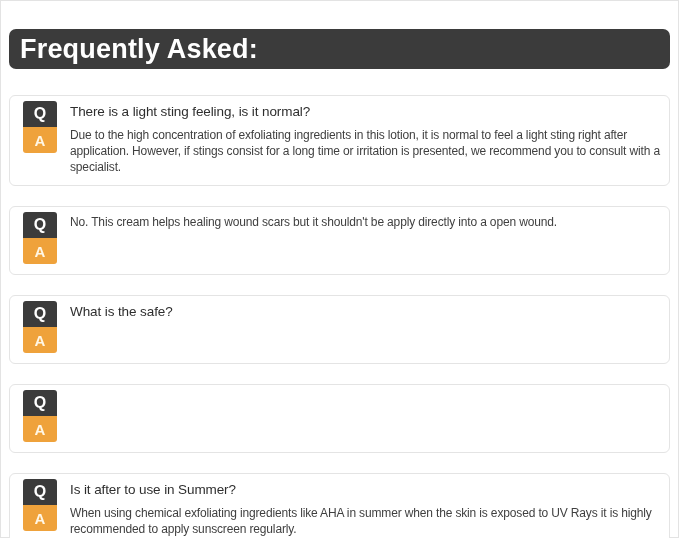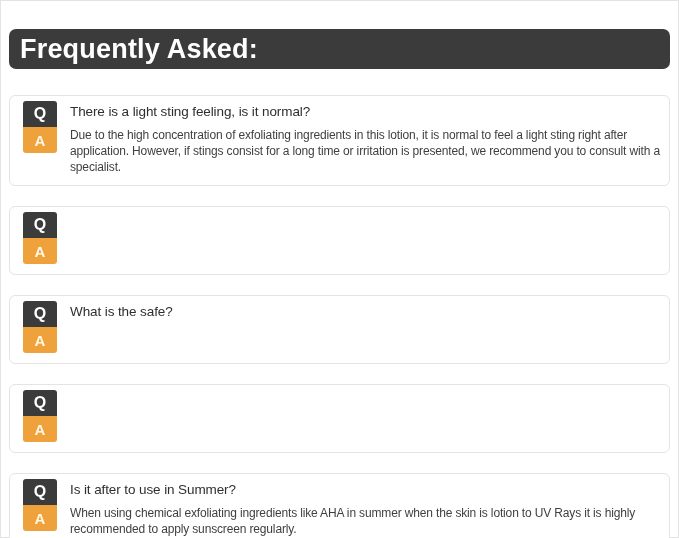--- a/index.html
+++ b/index.html
@@ -91,20 +91,21 @@
         <div class="answer">Due to the high concentration of exfoliating ingredients in this lotion, it is normal to feel a light sting right after application. However, if stings consist for a long time or irritation is presented, we recommend you to consult with a specialist.</div>
       </div>
     </div>
 
     <div class="faq-card">
       <div class="badge-col">
         <div class="badge q">Q</div>
         <div class="badge a">A</div>
       </div>
       <div class="qa-col">
+        <div class="answer">No. This cream helps healing wound scars but it shouldn't be apply directly into a open wound.</div>
       </div>
     </div>
 
     <div class="faq-card">
       <div class="badge-col">
         <div class="badge q">Q</div>
         <div class="badge a">A</div>
       </div>
       <div class="qa-col">
         <div class="question">What is the safe?</div>
@@ -118,18 +119,18 @@
       </div>
     </div>
 
     <div class="faq-card">
       <div class="badge-col">
         <div class="badge q">Q</div>
         <div class="badge a">A</div>
       </div>
       <div class="qa-col">
         <div class="question">Is it after to use in Summer?</div>
-        <div class="answer">When using chemical exfoliating ingredients like AHA in summer when the skin is lotion to UV Rays it is highly recommended to apply sunscreen regularly.</div>
+        <div class="answer">When using chemical exfoliating ingredients like AHA in summer when the skin is exposed to UV Rays it is highly recommended to apply sunscreen regularly.</div>
       </div>
     </div>
 
   </div>
 </div>
 
 </body></html>

